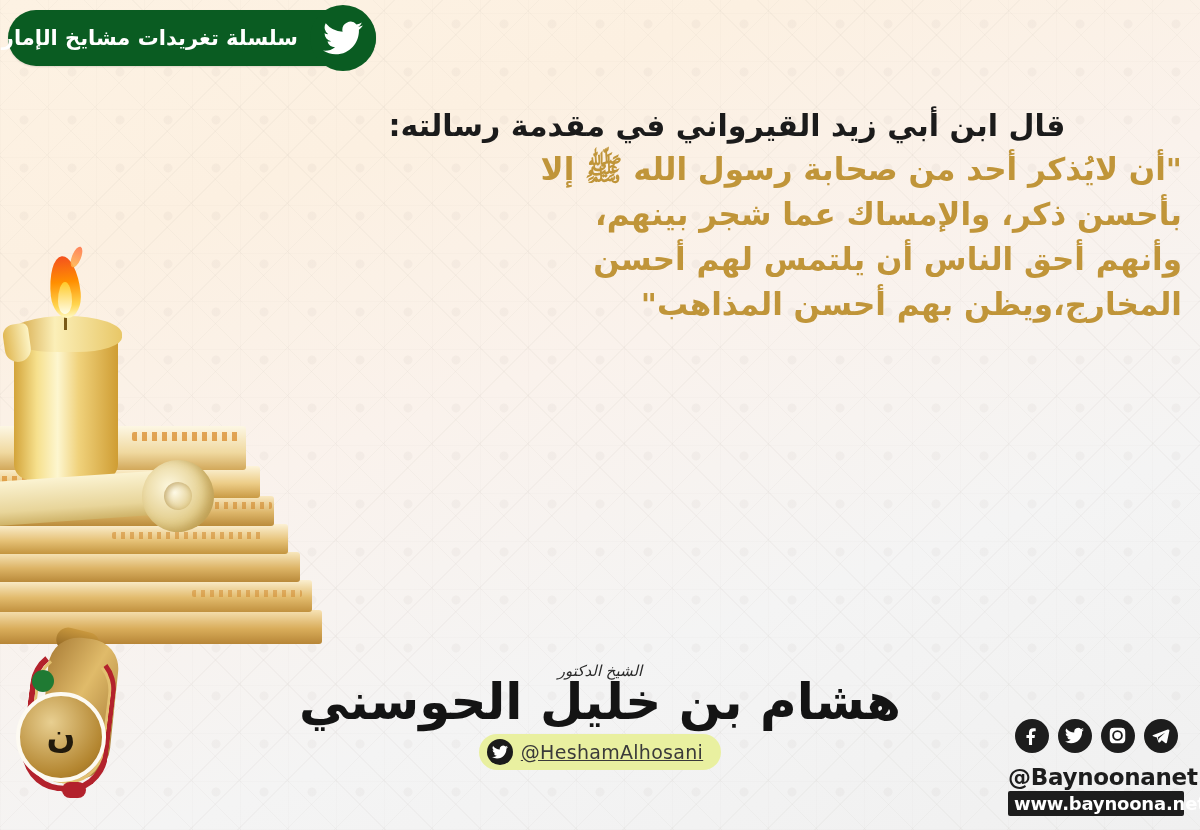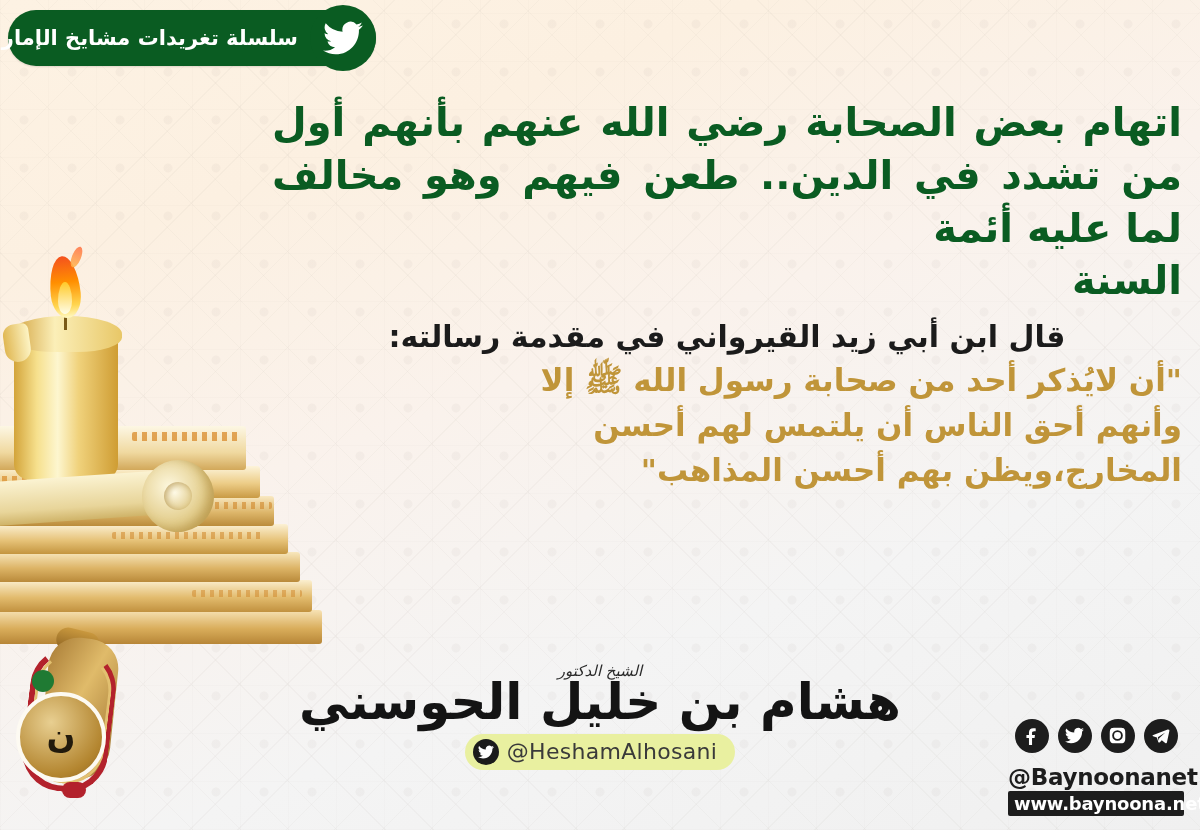--- a/index.html
+++ b/index.html
@@ -198,21 +198,21 @@
     background:#e9f0a0;border-radius:18px;
     padding:5px 18px 5px 8px;margin-top:2px;
     direction:ltr;
   }
   .handle-pill .tw{
     width:26px;height:26px;border-radius:50%;
     background:#1b1b1b;display:flex;align-items:center;justify-content:center;
   }
   .handle-pill .tw svg{width:16px;height:16px;}
   .handle-text{
-    color:#3a3a3a;font-size:22px;letter-spacing:.3px;
+    color:#3a3a3a;font-size:19px;letter-spacing:.3px;text-decoration:underline;
   }
 
   
   .footer{
     position:absolute;right:16px;bottom:14px;
     text-align:center;direction:ltr;width:176px;
   }
   .social-row{display:flex;gap:9px;justify-content:center;margin-bottom:6px;}
   .soc{
     width:34px;height:34px;border-radius:50%;background:#1d1d1d;
@@ -282,31 +282,26 @@
       <div class="lb-green"></div>
       <div class="lb-circle">
         <span>ن</span>
       </div>
       <div class="lb-dot"></div>
     </div>
   </div>
 
   <div class="content">
 
-    <div class="headline">
-      <span>اتهام بعض الصحابة رضي الله عنهم</span>
-      <span>بأنهم أول من تشدد في الدين.. طعن</span>
-      <span>فيهم وهو مخالف لما عليه أئمة</span>
-      <span class="last">السنة</span>
-    </div>
 
     <div class="attribution">قال ابن أبي زيد القيرواني في مقدمة رسالته:</div>
 
     <div class="quote">
       <span class="line">"أن لايُذكر أحد من صحابة رسول الله ﷺ إلا</span>
+      <span class="line">بأحسن ذكر، والإمساك عما شجر بينهم،</span>
       <span class="line">وأنهم أحق الناس أن يلتمس لهم أحسن</span>
       <span class="line last">المخارج،ويظن بهم أحسن المذاهب"</span>
     </div>
   </div>
 
   <div class="signature">
     <div class="sig-title">الشيخ الدكتور</div>
     <div class="sig-name">هشام بن خليل الحوسني</div>
     <div class="handle-pill">
       <span class="tw">

